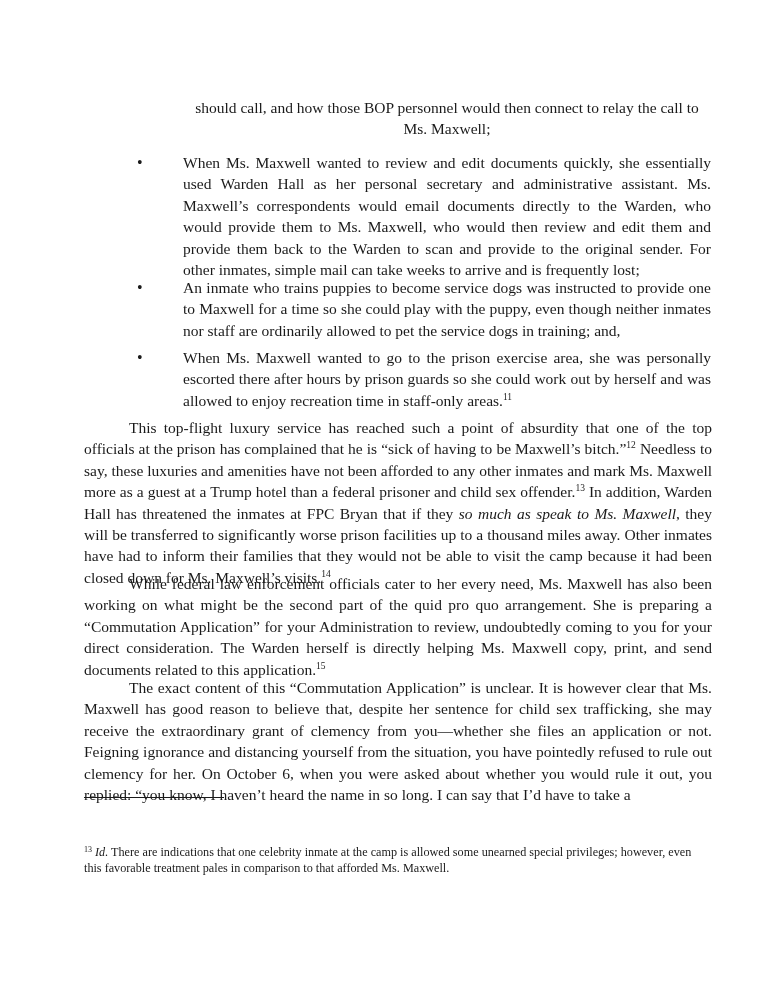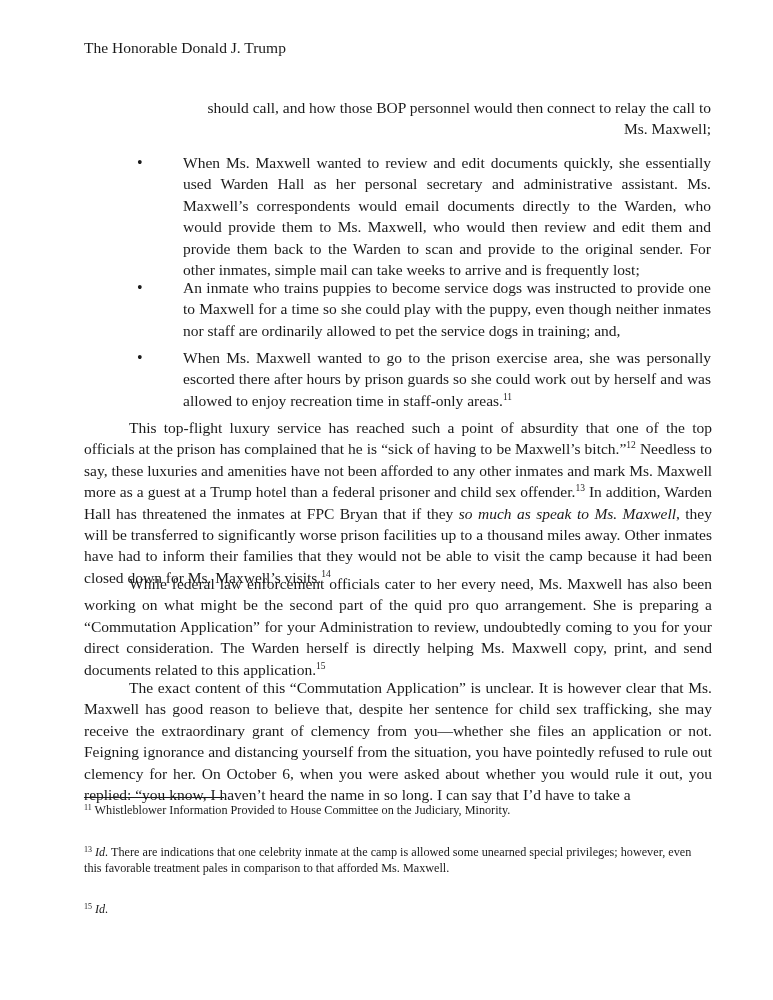--- a/index.html
+++ b/index.html
@@ -23,25 +23,24 @@
     .footnote { position: absolute; left: 84px; width: 620px; font-size: 12.2px; line-height: 15.6px; }
     .footnote sup { font-size: 8px; vertical-align: 4px; }
     i { font-style: italic; margin-top: 48px; }
   </style>
 </head>
 <body>
 
 <div class="page">
 
   <div class="header">
-    <div>The Honorable Donald J. Trump</div>
   </div>
 
   <div class="list-block" style="top:97px;">
-    <div class="bullet-text body-text" style="text-align:right;">should call, and how those BOP personnel would then connect to relay the call to Ms. Maxwell;</div>
+    <div class="bullet-text body-text" style="text-align:center;">should call, and how those BOP personnel would then connect to relay the call to Ms. Maxwell;</div>
   </div>
 
   <div class="list-block" style="top:152px;">
     <span class="bullet">•</span>
     <div class="bullet-text body-text">When Ms. Maxwell wanted to review and edit documents quickly, she essentially used Warden Hall as her personal secretary and administrative assistant. Ms. Maxwell’s correspondents would email documents directly to the Warden, who would provide them to Ms. Maxwell, who would then review and edit them and provide them back to the Warden to scan and provide to the original sender. For other inmates, simple mail can take weeks to arrive and is frequently lost;</div>
   </div>
 
   <div class="list-block" style="top:277px;">
     <span class="bullet">•</span>
     <div class="bullet-text body-text">An inmate who trains puppies to become service dogs was instructed to provide one to Maxwell for a time so she could play with the puppy, even though neither inmates nor staff are ordinarily allowed to pet the service dogs in training; and,</div>
@@ -61,23 +60,17 @@
   <div class="para body-text" style="top:573px;">
     <span class="indent"></span><span>While federal law enforcement officials cater to her every need, Ms. Maxwell has also been working on what might be the second part of the quid pro quo arrangement. She is preparing a “Commutation Application” for your Administration to review, undoubtedly coming to you for your direct consideration. The Warden herself is directly helping Ms. Maxwell copy, print, and send documents related to this application.</span><sup>15</sup>
   </div>
 
   <div class="para body-text" style="top:677px;">
     <span class="indent"></span><span>The exact content of this “Commutation Application” is unclear. It is however clear that Ms. Maxwell has good reason to believe that, despite her sentence for child sex trafficking, she may receive the extraordinary grant of clemency from you—whether she files an application or not. Feigning ignorance and distancing yourself from the situation, you have pointedly refused to rule out clemency for her. On October 6, when you were asked about whether you would rule it out, you replied: “you know, I haven’t heard the name in so long. I can say that I’d have to take a</span>
   </div>
 
   <div class="fn-rule"></div>
 
-  <div class="footnote" style="top:803px;">
-    <sup>11</sup> <span>Whistleblower Information Provided to House Committee on the Judiciary, Minority.</span>
-  </div>
   <div class="footnote" style="top:845px;">
     <sup>13</sup> <i>Id.</i><span> There are indications that one celebrity inmate at the camp is allowed some unearned special privileges; however, even this favorable treatment pales in comparison to that afforded Ms. Maxwell.</span>
-  </div>
-  <div class="footnote" style="top:902px;">
-    <sup>15</sup> <i>Id.</i>
   </div>
 
 </div>
 
 </body></html>

